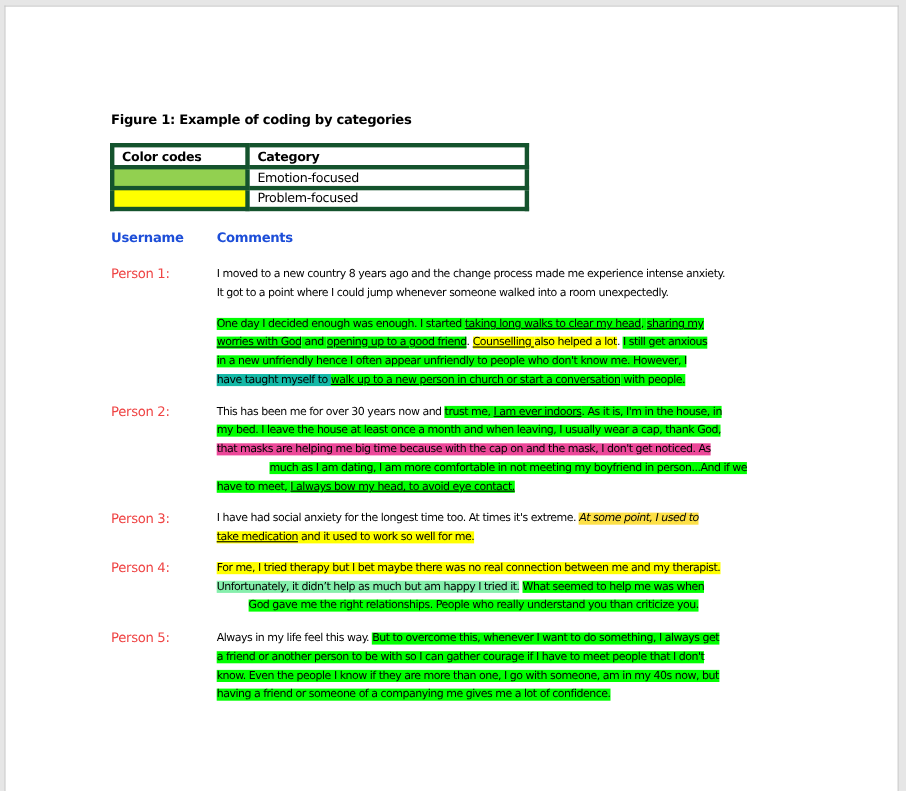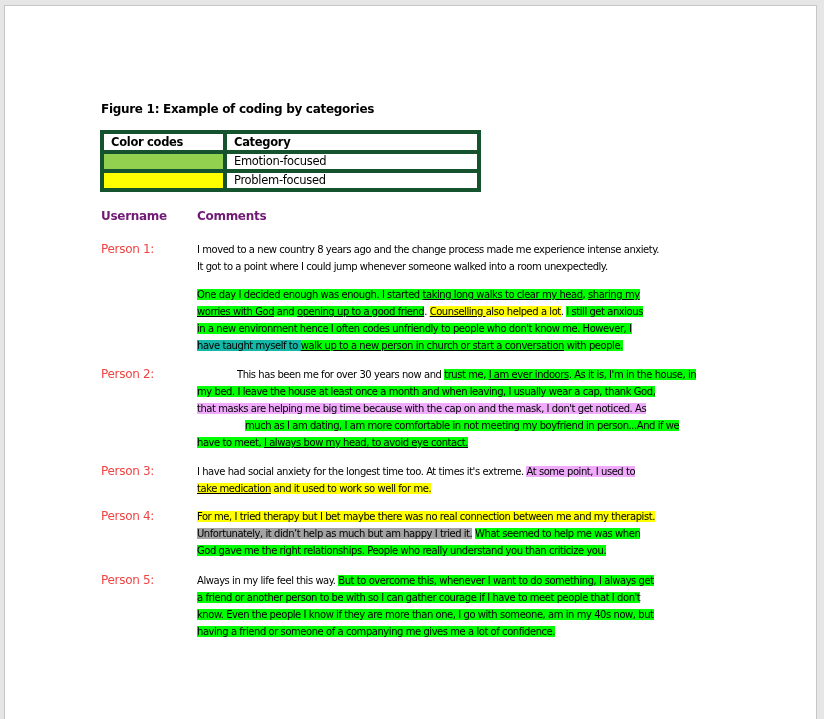--- a/index.html
+++ b/index.html
@@ -31,21 +31,21 @@
   }
   table.legend td {
     border: 4px solid #14532d;
     height: 15px; padding: 0 0 0 7px; line-height: 15px;
     letter-spacing: -0.3px;
   }
   table.legend td.c1 { width: 112px; }
   table.legend td.c2 { width: 243px; }
   table.legend tr.head td { font-weight: bold; height: 16px; }
   .hdr {
-    font-size: 12px; font-weight: bold; color: #701a75; top: 203px;
+    font-size: 12px; font-weight: bold; color: #1d4ed8; top: 203px;
     letter-spacing: -0.3px;
   }
   .label {
     font-size: 12px; color: #ef4444; left: 96px;
     letter-spacing: -0.3px;
   }
   .line {
     left: 192px; height: 17px; line-height: 17px;
     font-size: 10px; color: #000;
     letter-spacing: -0.45px;
@@ -80,34 +80,34 @@
 
   <div class="abs hdr" style="left:96px">Username</div>
   <div class="abs hdr" style="left:192px">Comments</div>
 
   <div id="entries">
       <div class="abs label" style="top: 236px;">Person 1:</div>
       <div class="abs line" style="top: 235px;"><span class="seg">I moved to a new country 8 years ago and the change process made me experience intense anxiety.</span></div>
       <div class="abs line" style="top: 252px;"><span class="seg">It got to a point where I could jump whenever someone walked into a room unexpectedly.</span></div>
       <div class="abs line" style="top: 280px;"><span class="seg hl-green" style="background: rgb(0, 255, 0);">One day I decided enough was enough. I started </span><span class="seg hl-green ul" style="background: rgb(0, 255, 0);">taking long walks to clear my head</span><span class="seg hl-green" style="background: rgb(0, 255, 0);">, </span><span class="seg hl-green ul" style="background: rgb(0, 255, 0);">sharing my</span></div>
       <div class="abs line" style="top: 297px;"><span class="seg hl-green ul" style="background: rgb(0, 255, 0);">worries with God</span><span class="seg hl-green" style="background: rgb(0, 255, 0);"> and </span><span class="seg hl-green ul" style="background: rgb(0, 255, 0);">opening up to a good friend</span><span class="seg">. </span><span class="seg hl-yellow ul" style="background: rgb(255, 255, 0);">Counselling </span><span class="seg hl-yellow" style="background: rgb(255, 255, 0);">also helped a lot</span><span class="seg">. </span><span class="seg hl-green" style="background: rgb(0, 255, 0);">I still get anxious</span></div>
-      <div class="abs line" style="top: 314px;"><span class="seg hl-green" style="background: rgb(0, 255, 0);">in a new environment hence I often codes unfriendly to people who don't know me. However, I</span></div>
+      <div class="abs line" style="top: 314px;"><span class="seg hl-green" style="background: rgb(0, 255, 0);">in a new unfriendly hence I often appear unfriendly to people who don't know me. However, I</span></div>
       <div class="abs line" style="top: 331px;"><span class="seg hl-green" style="background: #14b8a6;">have taught myself to </span><span class="seg hl-green ul" style="background: rgb(0, 255, 0);">walk up to a new person in church or start a conversation</span><span class="seg hl-green" style="background: rgb(0, 255, 0);"> with people.</span></div>
       <div class="abs label" style="top: 361px;">Person 2:</div>
-      <div class="abs line" style="top: 360px; margin-left: 40px;"><span class="seg">This has been me for over 30 years now and </span><span class="seg hl-green" style="background: rgb(0, 255, 0);">trust me, </span><span class="seg hl-green ul" style="background: rgb(0, 255, 0);">I am ever indoors</span><span class="seg hl-green" style="background: rgb(0, 255, 0);">. As it is, I'm in the house, in</span></div>
+      <div class="abs line" style="top: 360px;"><span class="seg">This has been me for over 30 years now and </span><span class="seg hl-green" style="background: rgb(0, 255, 0);">trust me, </span><span class="seg hl-green ul" style="background: rgb(0, 255, 0);">I am ever indoors</span><span class="seg hl-green" style="background: rgb(0, 255, 0);">. As it is, I'm in the house, in</span></div>
       <div class="abs line" style="top: 377px;"><span class="seg hl-green" style="background: rgb(0, 255, 0);">my bed. I leave the house at least once a month and when leaving, I usually wear a cap, thank God,</span></div>
-      <div class="abs line" style="top: 394px;"><span class="seg hl-green" style="background: #f0abfc;">that masks are helping me big time because with the cap on and the mask, I don't get noticed. As</span></div>
+      <div class="abs line" style="top: 394px;"><span class="seg hl-green" style="background: #ec4899;">that masks are helping me big time because with the cap on and the mask, I don't get noticed. As</span></div>
       <div class="abs line" style="top: 411px; padding-left: 48px;"><span class="seg hl-green" style="background: rgb(0, 255, 0);">much as I am dating, I am more comfortable in not meeting my boyfriend in person...And if we</span></div>
       <div class="abs line" style="top: 428px;"><span class="seg hl-green" style="background: rgb(0, 255, 0);">have to meet, </span><span class="seg hl-green ul" style="background: rgb(0, 255, 0);">I always bow my head, to avoid eye contact.</span></div>
       <div class="abs label" style="top: 458px;">Person 3:</div>
-      <div class="abs line" style="top: 457px;"><span class="seg">I have had social anxiety for the longest time too. At times it's extreme. </span><span class="seg hl-yellow" style="background: #f0abfc;">At some point, I used to</span></div>
+      <div class="abs line" style="top: 457px;"><span class="seg">I have had social anxiety for the longest time too. At times it's extreme. </span><span class="seg hl-yellow" style="background: #fde047; font-style: italic;">At some point, I used to</span></div>
       <div class="abs line" style="top: 474px;"><span class="seg hl-yellow ul" style="background: rgb(255, 255, 0);">take medication</span><span class="seg hl-yellow" style="background: rgb(255, 255, 0);"> and it used to work so well for me.</span></div>
       <div class="abs label" style="top: 503px;">Person 4:</div>
       <div class="abs line" style="top: 502px;"><span class="seg hl-yellow" style="background: rgb(255, 255, 0);">For me, I tried therapy but I bet maybe there was no real connection between me and my therapist.</span></div>
-      <div class="abs line" style="top: 519px;"><span class="seg hl-yellow" style="background: #a3a3a3; text-align: right;">Unfortunately, it didn’t help as much but am happy I tried it.</span><span class="seg"> </span><span class="seg hl-green" style="background: rgb(0, 255, 0);">What seemed to help me was when</span></div>
-      <div class="abs line" style="top: 536px;"><span class="seg hl-green" style="background: rgb(0, 255, 0);">God gave me the right relationships. People who really understand you than criticize you.</span></div>
+      <div class="abs line" style="top: 519px;"><span class="seg hl-yellow" style="background: #86efac; text-align: right;">Unfortunately, it didn’t help as much but am happy I tried it.</span><span class="seg"> </span><span class="seg hl-green" style="background: rgb(0, 255, 0);">What seemed to help me was when</span></div>
+      <div class="abs line" style="top: 536px;"><span class="seg hl-green" style="background: rgb(0, 255, 0); margin-left: 29px;">God gave me the right relationships. People who really understand you than criticize you.</span></div>
       <div class="abs label" style="top: 567px;">Person 5:</div>
       <div class="abs line" style="top: 566px;"><span class="seg">Always in my life feel this way. </span><span class="seg hl-green" style="background: rgb(0, 255, 0);">But to overcome this, whenever I want to do something, I always get</span></div>
       <div class="abs line" style="top: 583px;"><span class="seg hl-green" style="background: rgb(0, 255, 0);">a friend or another person to be with so I can gather courage if I have to meet people that I don't</span></div>
       <div class="abs line" style="top: 600px;"><span class="seg hl-green" style="background: rgb(0, 255, 0);">know. Even the people I know if they are more than one, I go with someone, am in my 40s now, but</span></div>
       <div class="abs line" style="top: 617px;"><span class="seg hl-green" style="background: rgb(0, 255, 0);">having a friend or someone of a companying me gives me a lot of confidence.</span></div>
     </div>
 </div>
 
 </body></html>

